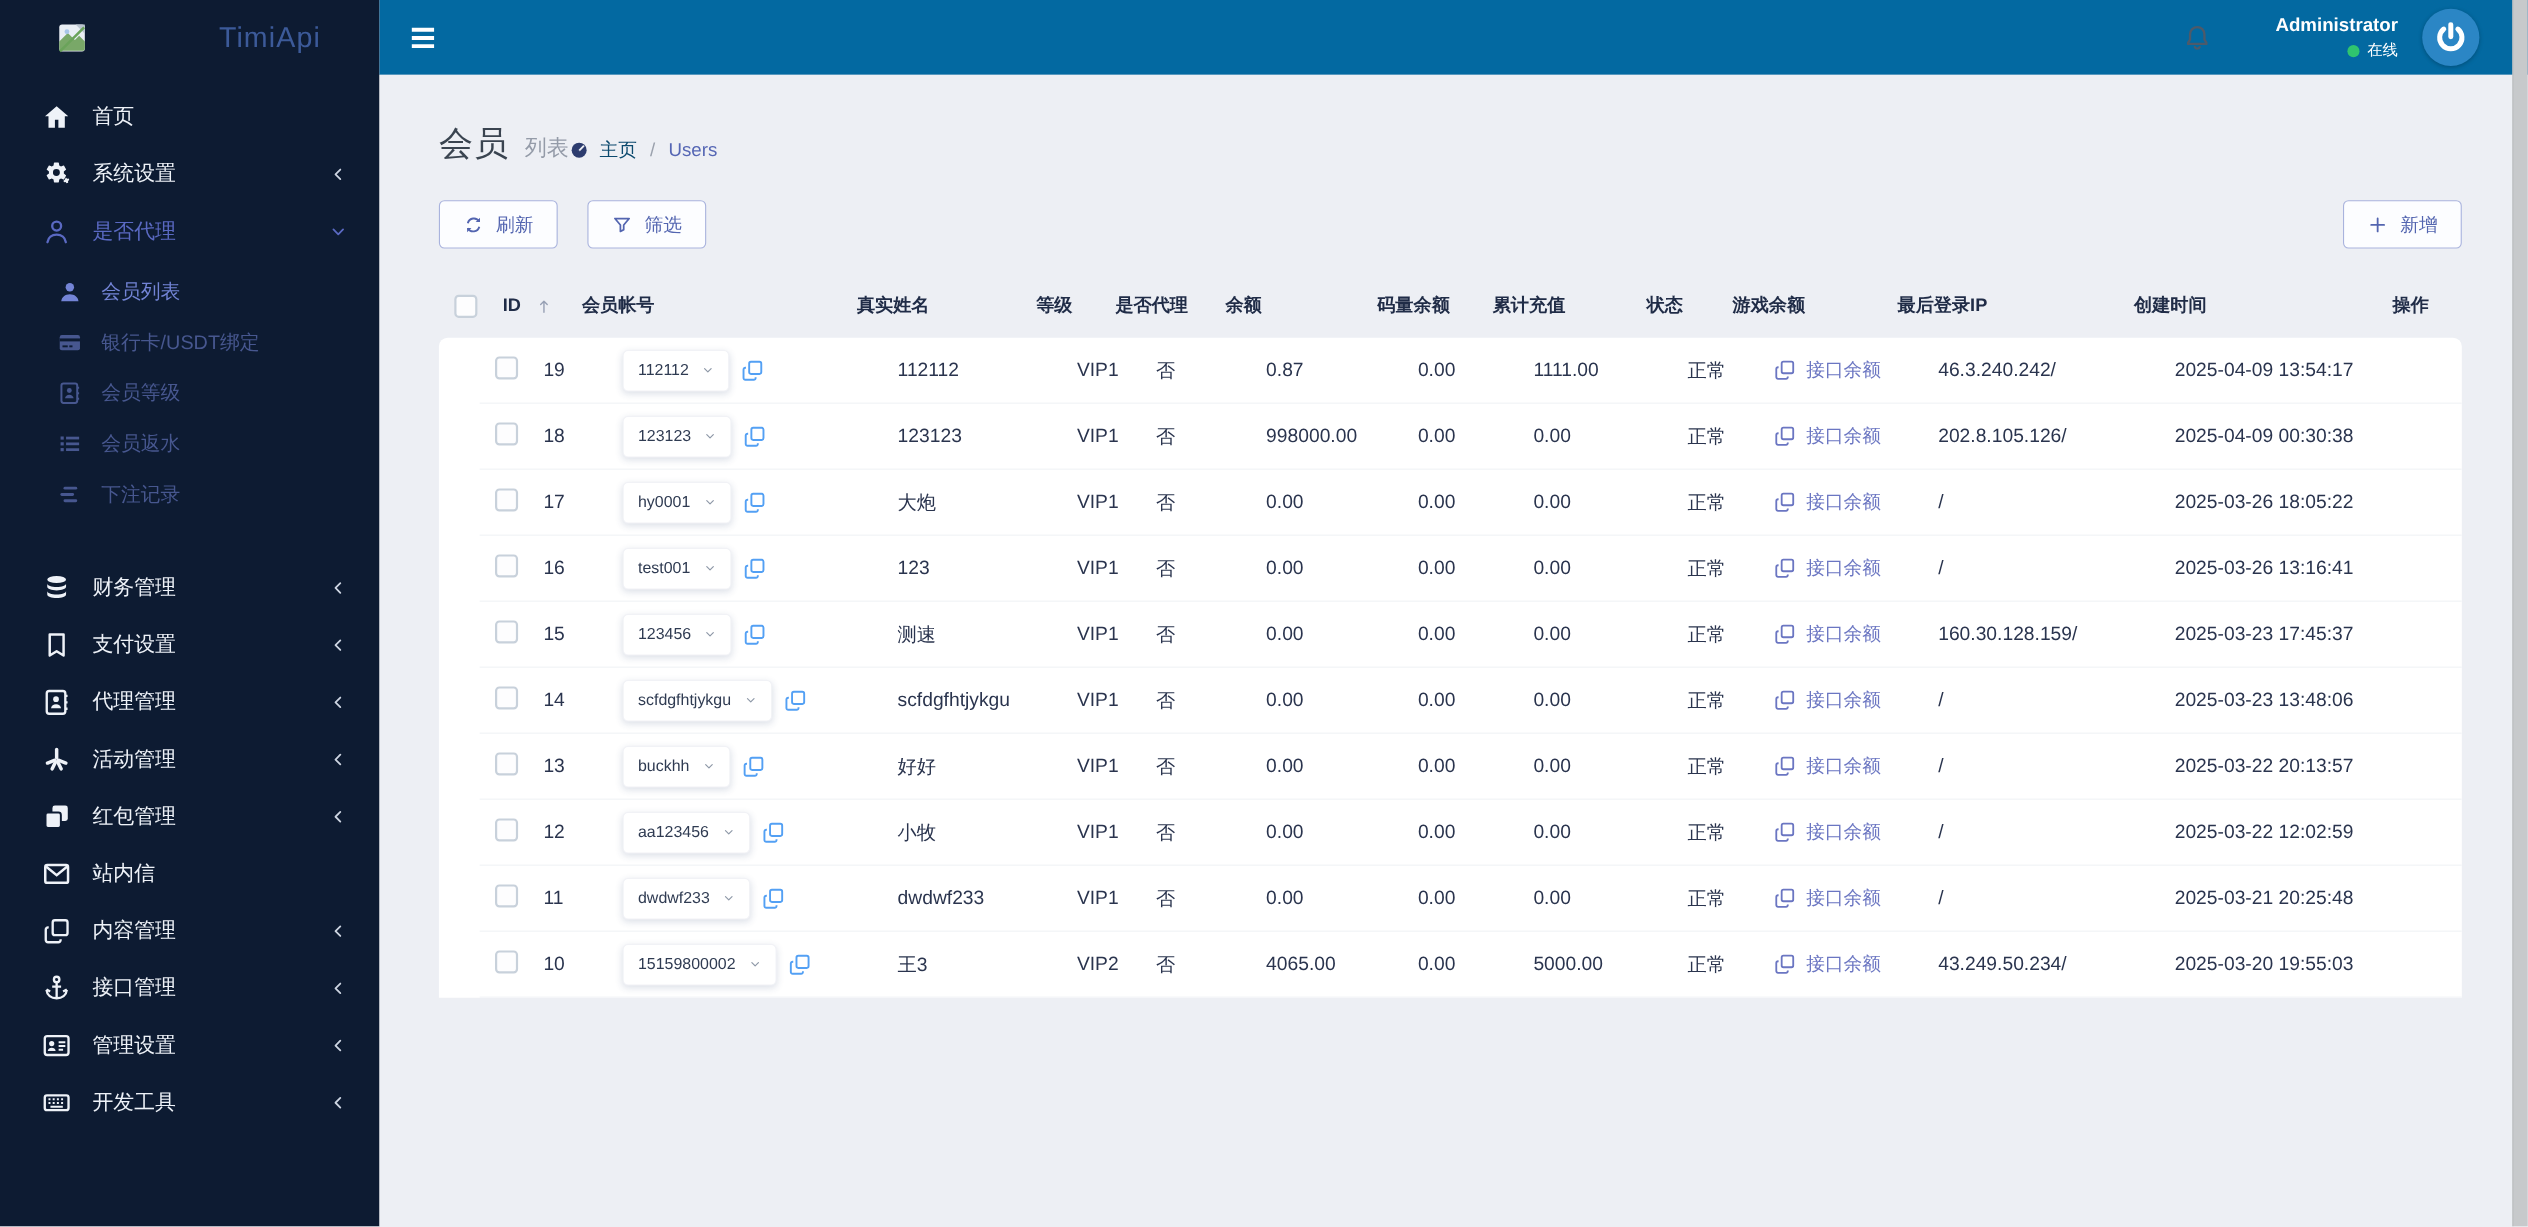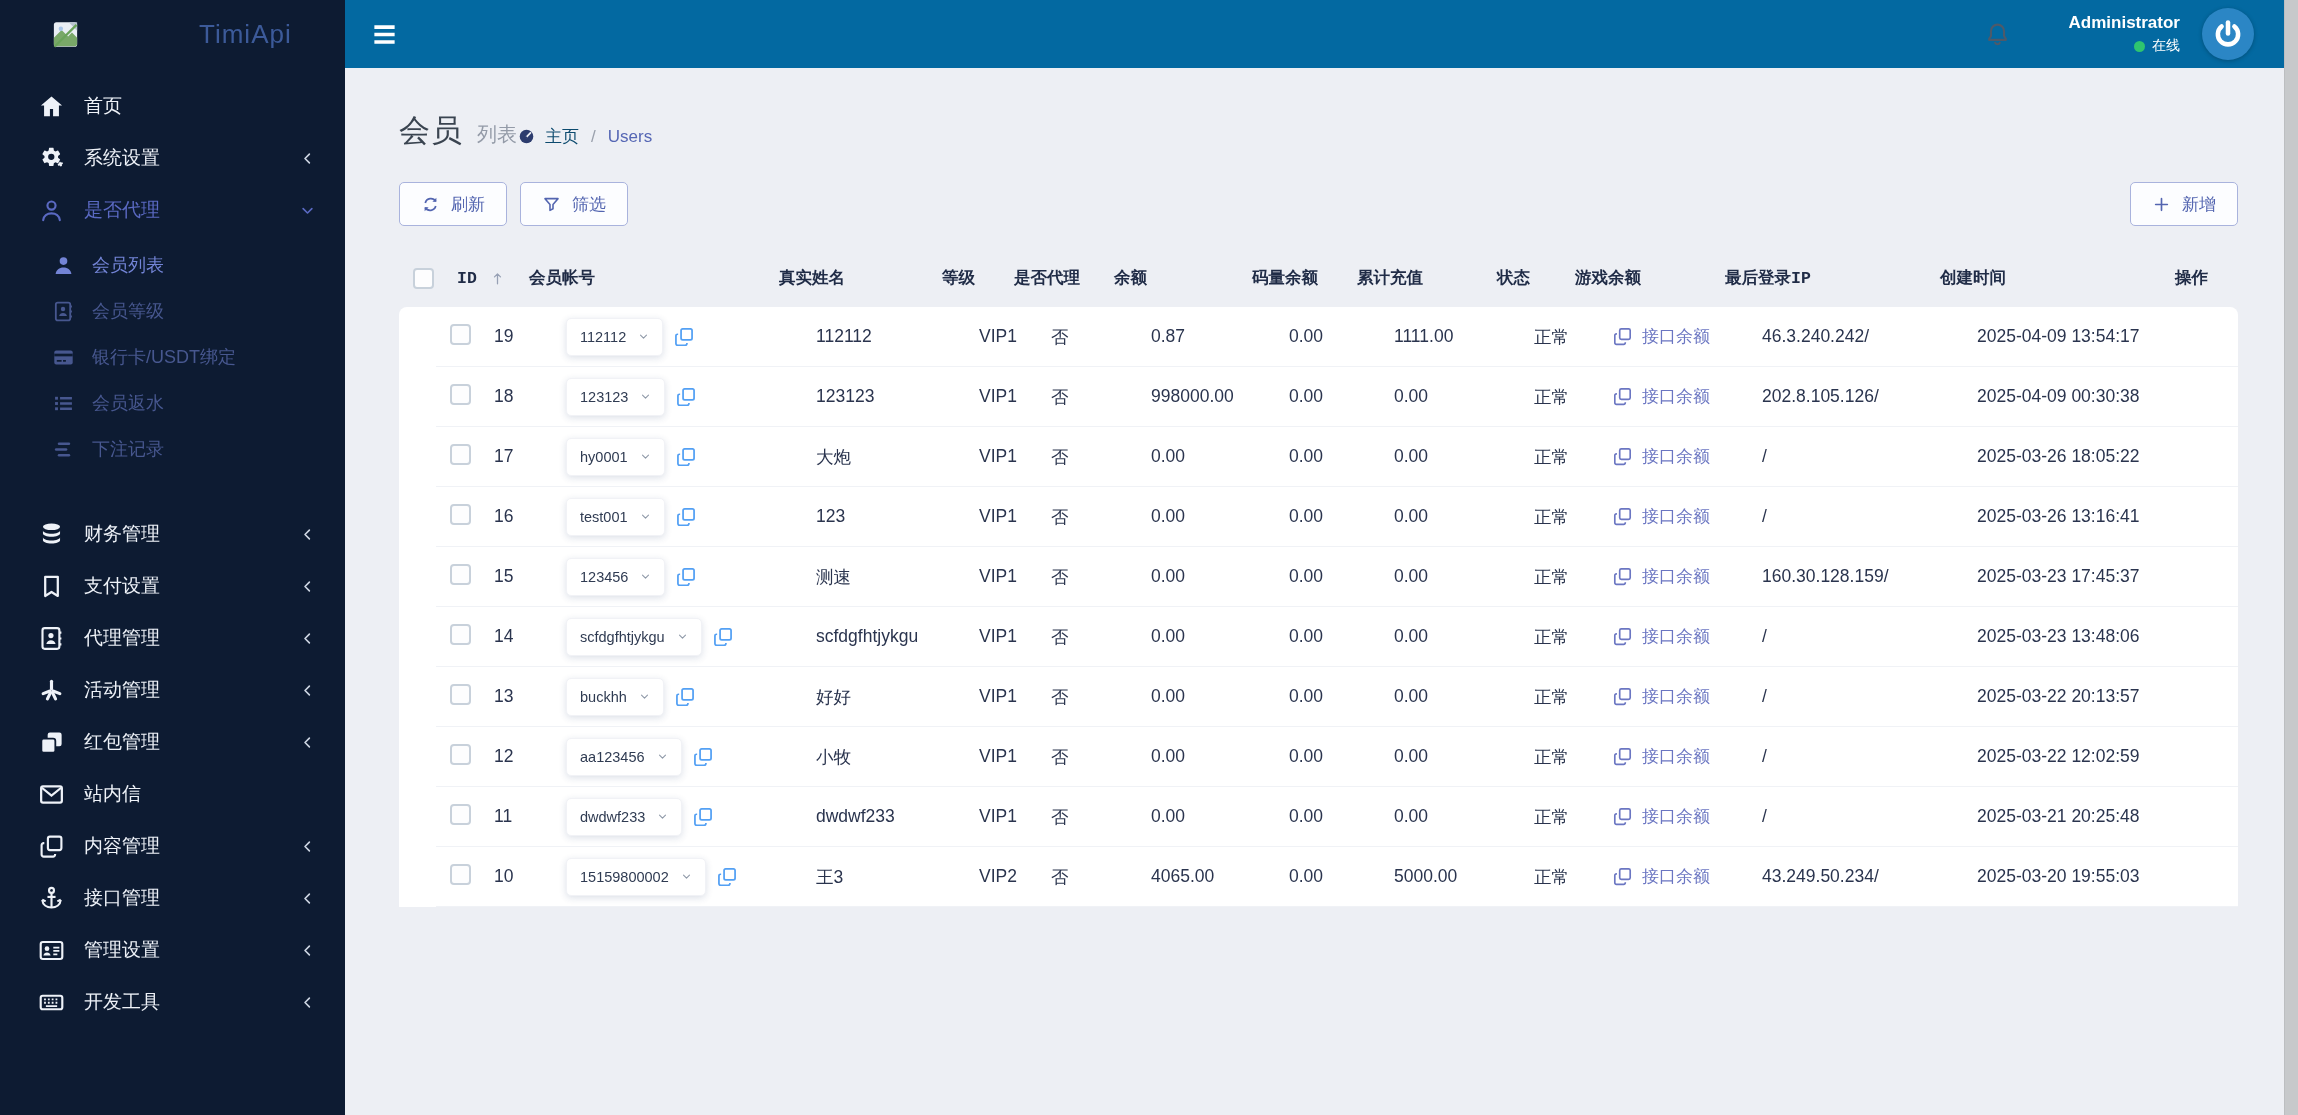--- a/index.html
+++ b/index.html
@@ -39,31 +39,31 @@
   .content { flex:1; background:#edeff4; padding:42px 60px 0 54px; min-width:0; }
   .page-head { display:flex; align-items:flex-end; justify-content:flex-start; margin-bottom:30px; }
   .page-title { font-size:31px; color:#3a4450; font-weight:500; letter-spacing:1px; }
   .page-title .sub { font-size:20px; color:#949ba8; font-weight:400; margin-left:14px; letter-spacing:0; }
   .breadcrumb { display:flex; align-items:center; font-size:17px; padding-bottom:4px; }
   .breadcrumb .ic { width:19px; height:19px; color:#2d3c6e; margin-right:9px; }
   .bc-home { color:#0c4a6e; cursor:pointer; }
   .bc-sep { color:#9aa0ac; margin:0 12px; }
   .bc-cur { color:#5566b4; cursor:pointer; }
 
-  .toolbar { display:flex; align-items:center; gap:13px; margin-bottom:23px;justify-content:flex-end; }
+  .toolbar { display:flex; align-items:center; gap:27px; margin-bottom:23px;justify-content:flex-end; }
   .btn { height:44px; display:inline-flex; align-items:center; gap:11px; padding:0 21px;
          border:1px solid #a9b3dd; border-radius:5px; background:#fcfdff; color:#5365b0;
          font-size:17px; cursor:pointer; font-family:inherit; }
   .btn .ic { width:19px; height:19px; }
   .btn-add { margin-left:auto; }
 
   
   .grid-cols { display:grid; grid-template-columns:44px 72px 250px 163px 72px 100px 138px 105px 140px 78px 150px 215px 235px 1fr; align-items:center; padding-left:14px; }
   .thead { height:58px; font-weight:bold; font-size:16.5px; color:#202c47; }
-  .thead .hc { display:flex; align-items:center; gap:12px;font-family:Liberation Mono, monospace; }
+  .thead .hc { display:flex; align-items:center; gap:12px; }
   .sort { width:17px; height:17px; color:#97a0b4; }
   .tbody { background:#ffffff; border-radius:8px 8px 0 0; overflow:hidden; }
   .trow { height:60px; border-bottom:1px solid #f0f2f6; font-size:17.5px; color:#2a344e;margin-left:37px; }
   .cb { width:21px; height:21px; border:2px solid #c8d1db; border-radius:4px; background:#fdfdfe; display:inline-block; cursor:pointer; }
   .c-account { display:flex; align-items:center; gap:10px; }
   .select { display:inline-flex; align-items:center; gap:12px; background:#fff; padding:10px 13px; border-radius:5px;
             border:1px solid #f1f2f6; box-shadow:0 2px 7px rgba(40,60,110,.16); font-size:14.5px; color:#2f3b52; cursor:pointer; }
   .select .caret { width:11px; height:11px; color:#8f99a8; }
   .ic-copy-blue { width:22px; height:22px; color:#53a0f4; cursor:pointer; flex-shrink:0; }
   .c-game { display:flex; align-items:center; gap:9px; }
@@ -140,39 +140,39 @@
                 <circle cx="12" cy="7.4" r="4" fill="currentColor"></circle>
                 <path d="M3.8 20.8c.5-4 3.7-6.6 8.2-6.6s7.7 2.6 8.2 6.6z" fill="currentColor"></path>
               </svg>
             </span>
     <span class="lbl">会员列表</span>
 
   </div>
           <div class="side-item">
     <span class="ic">
               <svg viewBox="0 0 24 24">
+                <rect x="2.4" y="4.8" width="19.2" height="14.4" rx="2" fill="currentColor"></rect>
+                <rect x="2.4" y="8" width="19.2" height="2.8" fill="#0d1b32"></rect>
+                <rect x="5" y="14.6" width="5" height="1.8" fill="#0d1b32"></rect>
+                <rect x="11.5" y="14.6" width="3" height="1.8" fill="#0d1b32"></rect>
+              </svg>
+            </span>
+    <span class="lbl">银行卡/USDT绑定</span>
+
+  </div>
+          <div class="side-item">
+    <span class="ic">
+              <svg viewBox="0 0 24 24">
                 <rect x="4" y="2.8" width="15" height="18.4" rx="2" fill="none" stroke="currentColor" stroke-width="1.9"></rect>
                 <path d="M20.8 6.8h-1.8M20.8 12h-1.8M20.8 17.2h-1.8" stroke="currentColor" stroke-width="1.9"></path>
                 <circle cx="11.5" cy="9.4" r="2.3" fill="currentColor"></circle>
                 <path d="M7.4 16.8c.4-2.1 2-3.3 4.1-3.3s3.7 1.2 4.1 3.3z" fill="currentColor"></path>
               </svg>
             </span>
     <span class="lbl">会员等级</span>
-
-  </div>
-          <div class="side-item">
-    <span class="ic">
-              <svg viewBox="0 0 24 24">
-                <rect x="2.4" y="4.8" width="19.2" height="14.4" rx="2" fill="currentColor"></rect>
-                <rect x="2.4" y="8" width="19.2" height="2.8" fill="#0d1b32"></rect>
-                <rect x="5" y="14.6" width="5" height="1.8" fill="#0d1b32"></rect>
-                <rect x="11.5" y="14.6" width="3" height="1.8" fill="#0d1b32"></rect>
-              </svg>
-            </span>
-    <span class="lbl">银行卡/USDT绑定</span>
 
   </div>
           <div class="side-item">
     <span class="ic">
               <svg viewBox="0 0 24 24">
                 <rect x="3.2" y="5" width="3" height="3" fill="currentColor"></rect>
                 <rect x="3.2" y="10.5" width="3" height="3" fill="currentColor"></rect>
                 <rect x="3.2" y="16" width="3" height="3" fill="currentColor"></rect>
                 <rect x="8.4" y="5.2" width="12.4" height="2.6" fill="currentColor"></rect>
                 <rect x="8.4" y="10.7" width="12.4" height="2.6" fill="currentColor"></rect>

